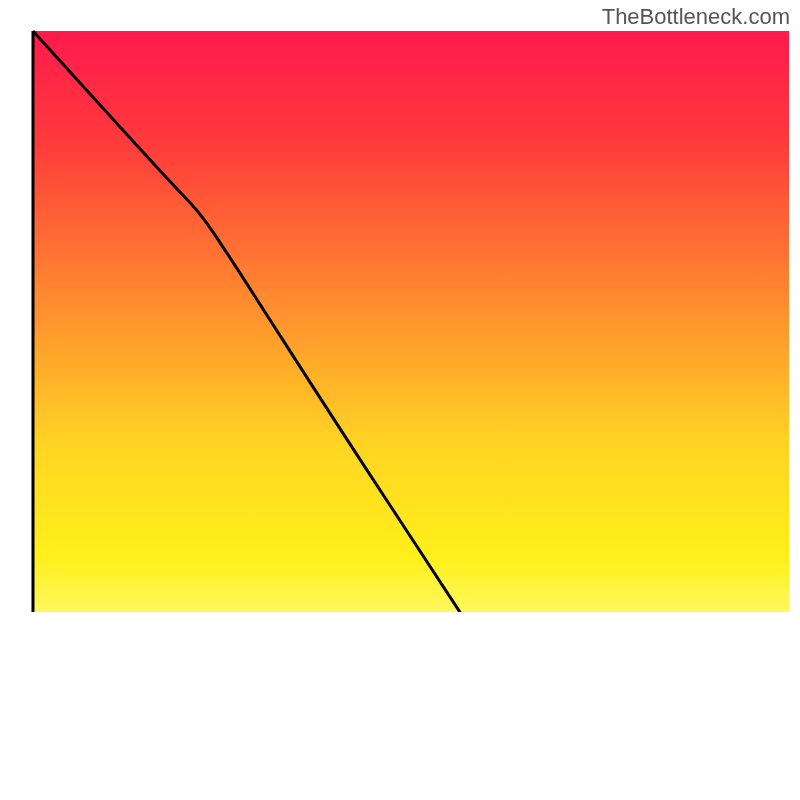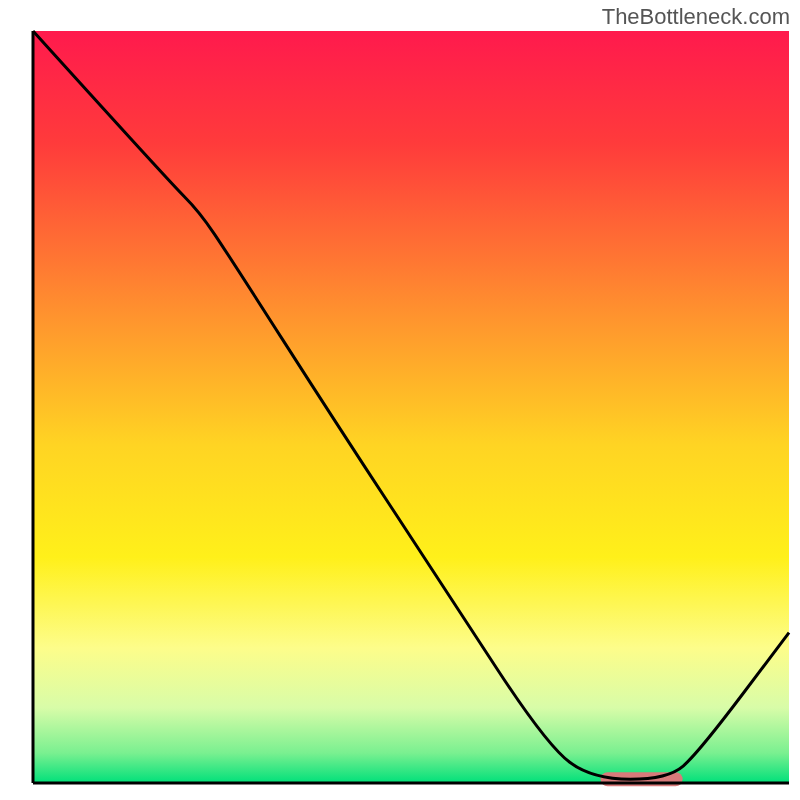--- a/index.html
+++ b/index.html
@@ -4,21 +4,21 @@
 <style>
   body {
     margin: 0;
     padding: 0;
     background: white;
     font-family: Arial, sans-serif;
   }
   .container {
     position: relative;
     width: 800px;
-    height: 800px;
+    height: 612px;
   }
   .watermark {
     position: absolute;
     top: 4px;
     right: 10px;
     color: #555;
     font-size: 22px;
     font-family: Arial, sans-serif;
     z-index: 10;
   }

